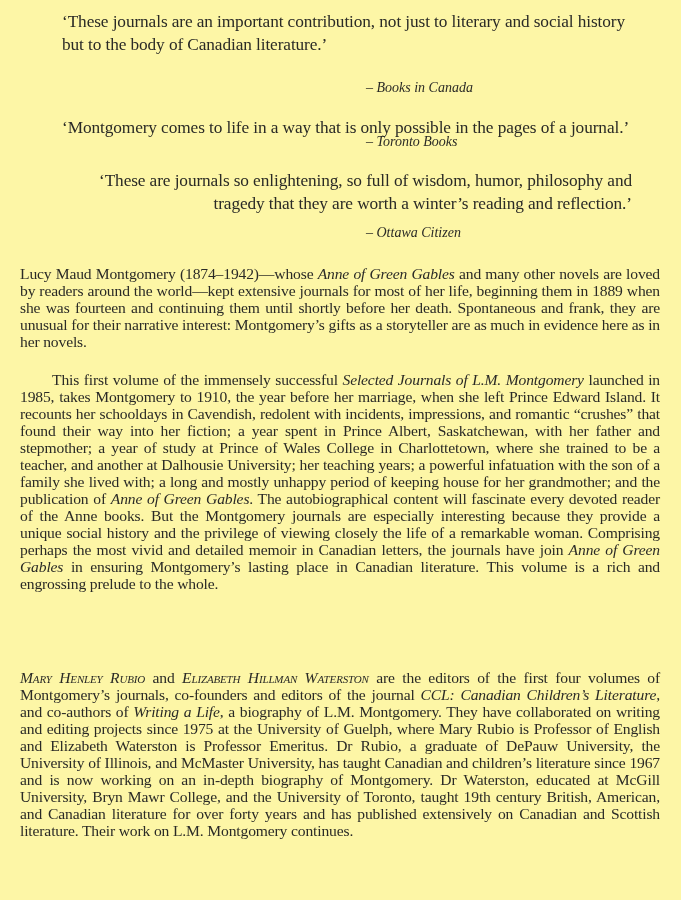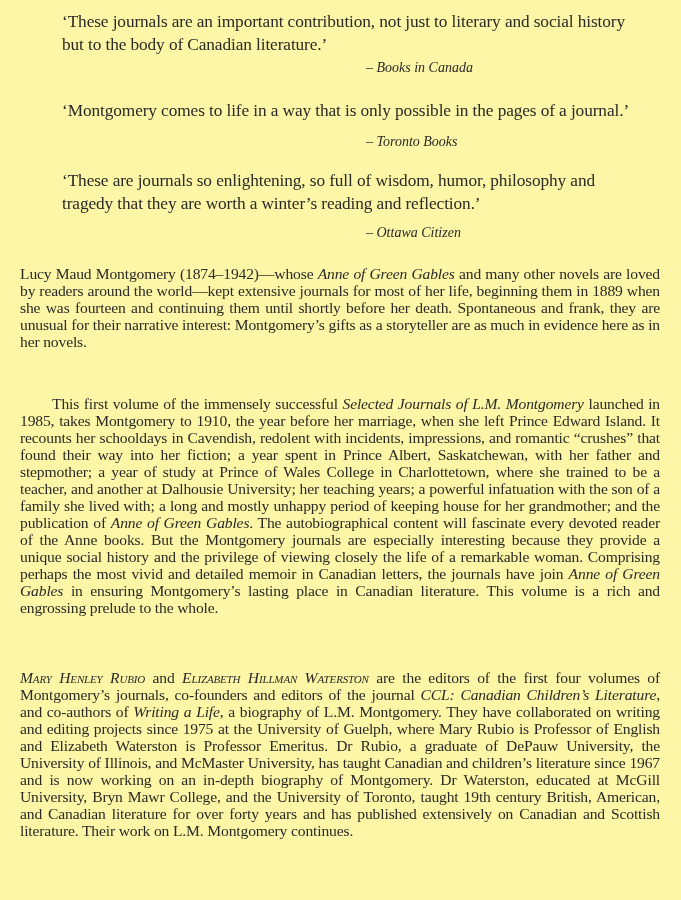--- a/index.html
+++ b/index.html
@@ -7,32 +7,32 @@
     width: 681px; height: 900px; overflow: hidden;
     background: #fdf6a6;
     font-family: "Liberation Serif", "DejaVu Serif", serif;
     color: #2a2a26;
   }
   .page { position: relative; width: 632px; height: 900px; }
   .quotes { position: absolute; left: 62px; top: 10px; width: 570px; }
   .quote { font-size: 17.3px; line-height: 23px; margin: 0; letter-spacing: -0.1px; }
   .attr { font-style: italic; font-size: 14px; line-height: 20px; margin: 0; padding-left: 304px; }
   .q1 { position: absolute; top: 0; }
-  .a1 { position: absolute; top: 48px; }
-  .q2 { position: absolute; top: 89px; }
+  .a1 { position: absolute; top: 68px; }
+  .q2 { position: absolute; top: 106px; }
   .a2 { position: absolute; top: 122px; }
-  .q3 { position: absolute; top: 159px; }
+  .q3 { position: absolute; top: 159px; text-align: right; }
   .a3 { position: absolute; top: 213px; }
   .body-text {
     position: absolute; left: 20px; width: 640px;
     font-size: 15.6px; line-height: 17px; text-align: justify; margin: 0;
     letter-spacing: -0.15px;
   }
   .p1 { top: 265px; }
-  .p2 { top: 371px; text-indent: 32px; margin-top: 24px; }
+  .p2 { top: 371px; text-indent: 32px; }
   .p3 { top: 669px; }
   .sc { font-variant: small-caps; font-style: italic; }
   em { font-style: italic; }
 </style>
 </head>
 <body>
 
 <div class="page">
   <div class="quotes">
     <p class="quote q1">‘These journals are an important contribution, not just to literary and social history but to the body of Canadian literature.’</p>

